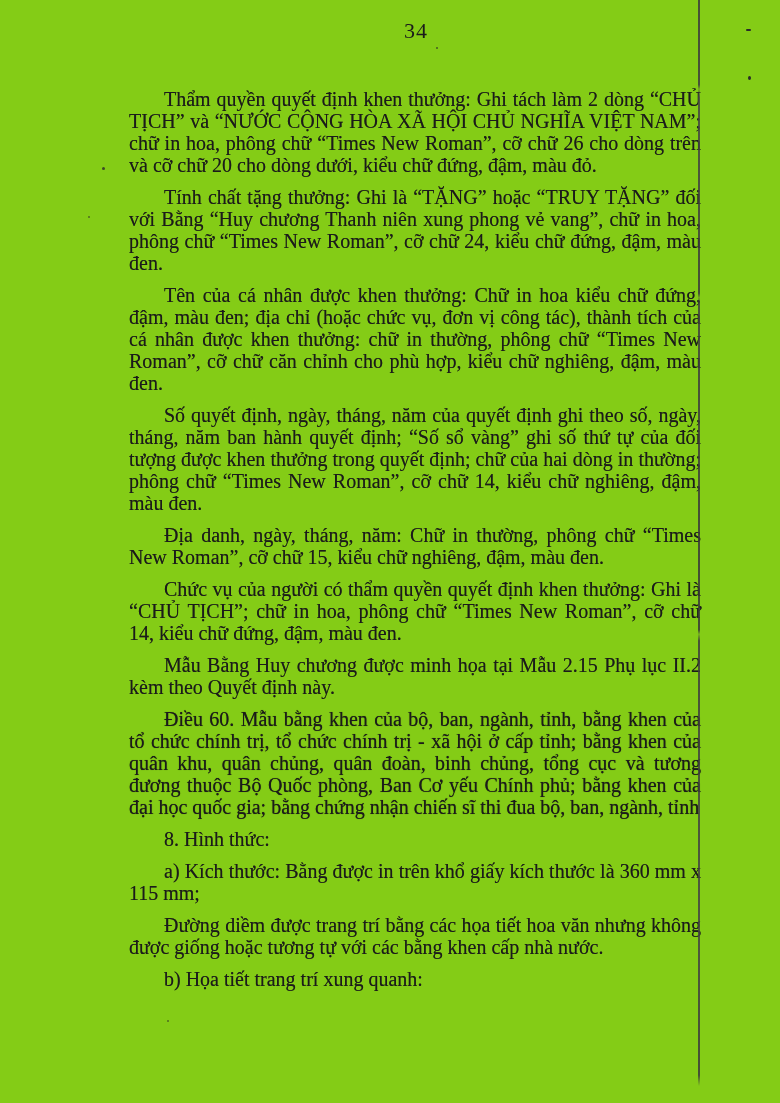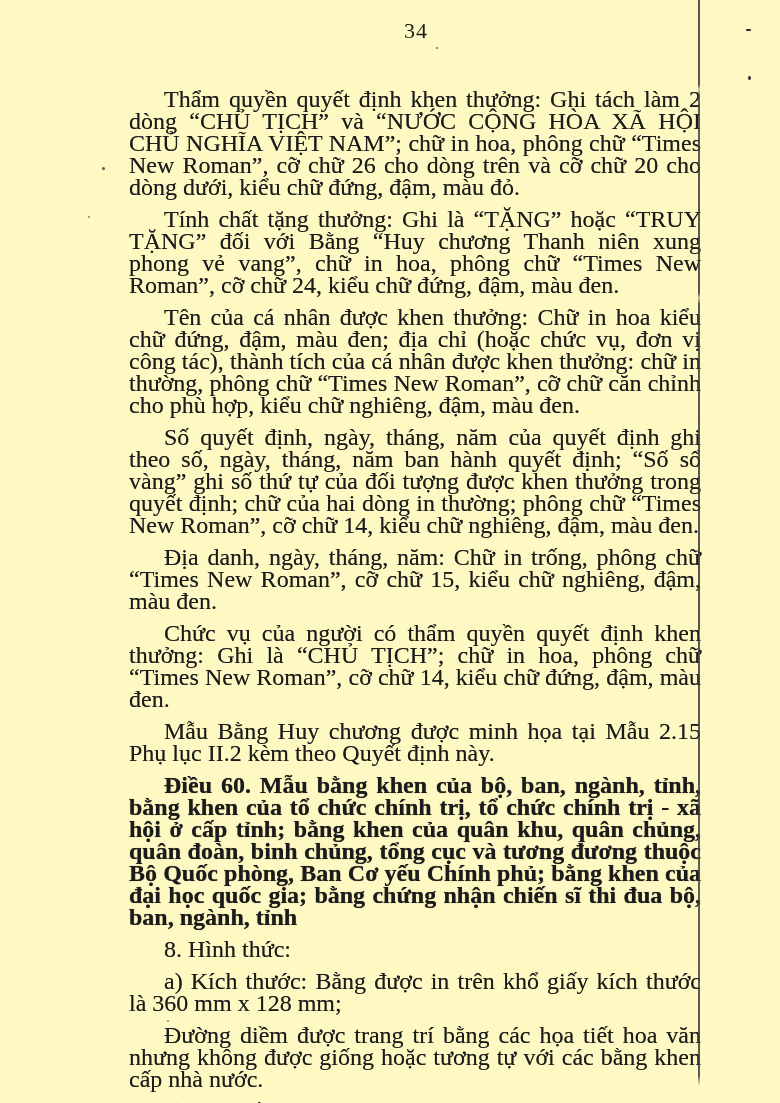--- a/index.html
+++ b/index.html
@@ -5,50 +5,50 @@
   html, body {
     margin: 0;
     padding: 0;
     background: #e8e8e6;
   }
   .page {
     position: relative;
     width: 780px;
     height: 1103px;
     margin: 0 auto;
-    background: #fef9c3;
+    background: #84cc16;
     overflow: hidden;
     font-family: "Liberation Serif", "DejaVu Serif", serif;
     color: #1b1b1b;
   }
   .page-number {
     position: absolute;
     top: 18px;
     left: 404px;
     font-size: 22px;
     letter-spacing: 1px;
     color: #1b1b1b;
   }
   .text-block {
     position: absolute;
     top: 88px;
     left: 129px;
     width: 572px;
   }
   .text-block p {
     margin: 0 0 10px 0;
-    font-size: 24px;
+    font-size: 20px;
     line-height: 22px;
     text-align: justify;
     text-indent: 35px;
     text-rendering: optimizeLegibility;
     text-shadow: 0 0 0.5px rgba(20,20,20,0.55);
   }
   .text-block p.bold {
-    font-weight: 700;
+    font-weight: 400;
     text-shadow: 0 0 0.7px rgba(10,10,10,0.7);
   }
   
   .scan-line {
     position: absolute;
     left: 698px;
     top: 0;
     width: 2px;
     height: 1086px;
     background: linear-gradient(to bottom,
@@ -79,26 +79,26 @@
 
 <div class="page">
 
   <div class="page-number">34</div>
 
   <div class="text-block">
     <p>Thẩm quyền quyết định khen thưởng: Ghi tách làm 2 dòng “CHỦ TỊCH” và “NƯỚC CỘNG HÒA XÃ HỘI CHỦ NGHĨA VIỆT NAM”; chữ in hoa, phông chữ “Times New Roman”, cỡ chữ 26 cho dòng trên và cỡ chữ 20 cho dòng dưới, kiểu chữ đứng, đậm, màu đỏ.</p>
     <p>Tính chất tặng thưởng: Ghi là “TẶNG” hoặc “TRUY TẶNG” đối với Bằng “Huy chương Thanh niên xung phong vẻ vang”, chữ in hoa, phông chữ “Times New Roman”, cỡ chữ 24, kiểu chữ đứng, đậm, màu đen.</p>
     <p>Tên của cá nhân được khen thưởng: Chữ in hoa kiểu chữ đứng, đậm, màu đen; địa chỉ (hoặc chức vụ, đơn vị công tác), thành tích của cá nhân được khen thưởng: chữ in thường, phông chữ “Times New Roman”, cỡ chữ căn chỉnh cho phù hợp, kiểu chữ nghiêng, đậm, màu đen.</p>
     <p>Số quyết định, ngày, tháng, năm của quyết định ghi theo số, ngày, tháng, năm ban hành quyết định; “Số sổ vàng” ghi số thứ tự của đối tượng được khen thưởng trong quyết định; chữ của hai dòng in thường; phông chữ “Times New Roman”, cỡ chữ 14, kiểu chữ nghiêng, đậm, màu đen.</p>
-    <p>Địa danh, ngày, tháng, năm: Chữ in trống, phông chữ “Times New Roman”, cỡ chữ 15, kiểu chữ nghiêng, đậm, màu đen.</p>
+    <p>Địa danh, ngày, tháng, năm: Chữ in thường, phông chữ “Times New Roman”, cỡ chữ 15, kiểu chữ nghiêng, đậm, màu đen.</p>
     <p>Chức vụ của người có thẩm quyền quyết định khen thưởng: Ghi là “CHỦ TỊCH”; chữ in hoa, phông chữ “Times New Roman”, cỡ chữ 14, kiểu chữ đứng, đậm, màu đen.</p>
     <p>Mẫu Bằng Huy chương được minh họa tại Mẫu 2.15 Phụ lục II.2 kèm theo Quyết định này.</p>
     <p class="bold">Điều 60. Mẫu bằng khen của bộ, ban, ngành, tỉnh, bằng khen của tổ chức chính trị, tổ chức chính trị - xã hội ở cấp tỉnh; bằng khen của quân khu, quân chủng, quân đoàn, binh chủng, tổng cục và tương đương thuộc Bộ Quốc phòng, Ban Cơ yếu Chính phủ; bằng khen của đại học quốc gia; bằng chứng nhận chiến sĩ thi đua bộ, ban, ngành, tỉnh</p>
     <p>8. Hình thức:</p>
-    <p>a) Kích thước: Bằng được in trên khổ giấy kích thước là 360 mm x 128 mm;</p>
+    <p>a) Kích thước: Bằng được in trên khổ giấy kích thước là 360 mm x 115 mm;</p>
     <p>Đường diềm được trang trí bằng các họa tiết hoa văn nhưng không được giống hoặc tương tự với các bằng khen cấp nhà nước.</p>
     <p>b) Họa tiết trang trí xung quanh:</p>
   </div>
 
   <div class="scan-line"></div>
   <div class="speck s1"></div>
   <div class="speck s2"></div>
   <div class="speck s3"></div>
   <div class="speck s4"></div>
   <div class="speck s5"></div>

